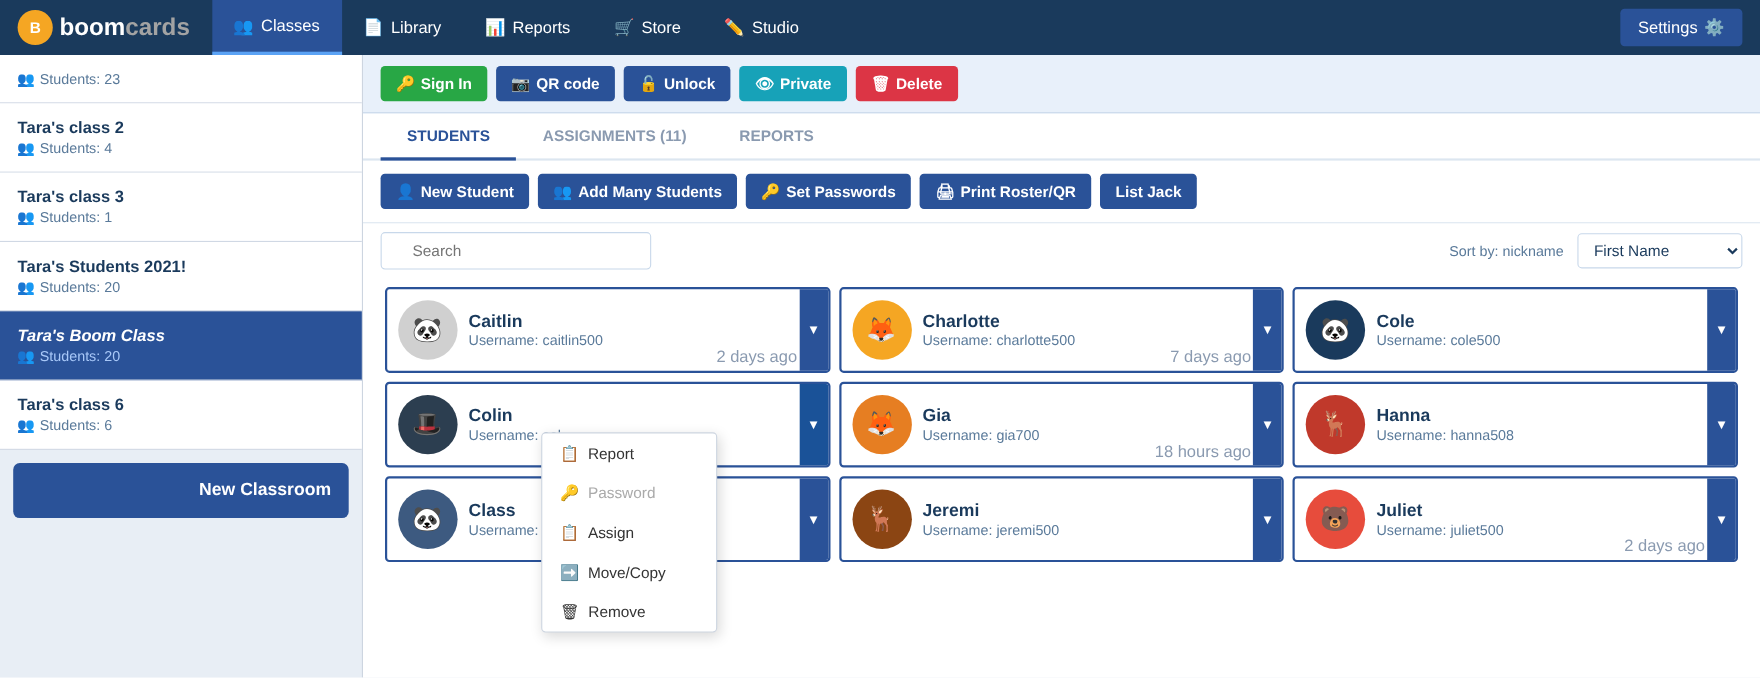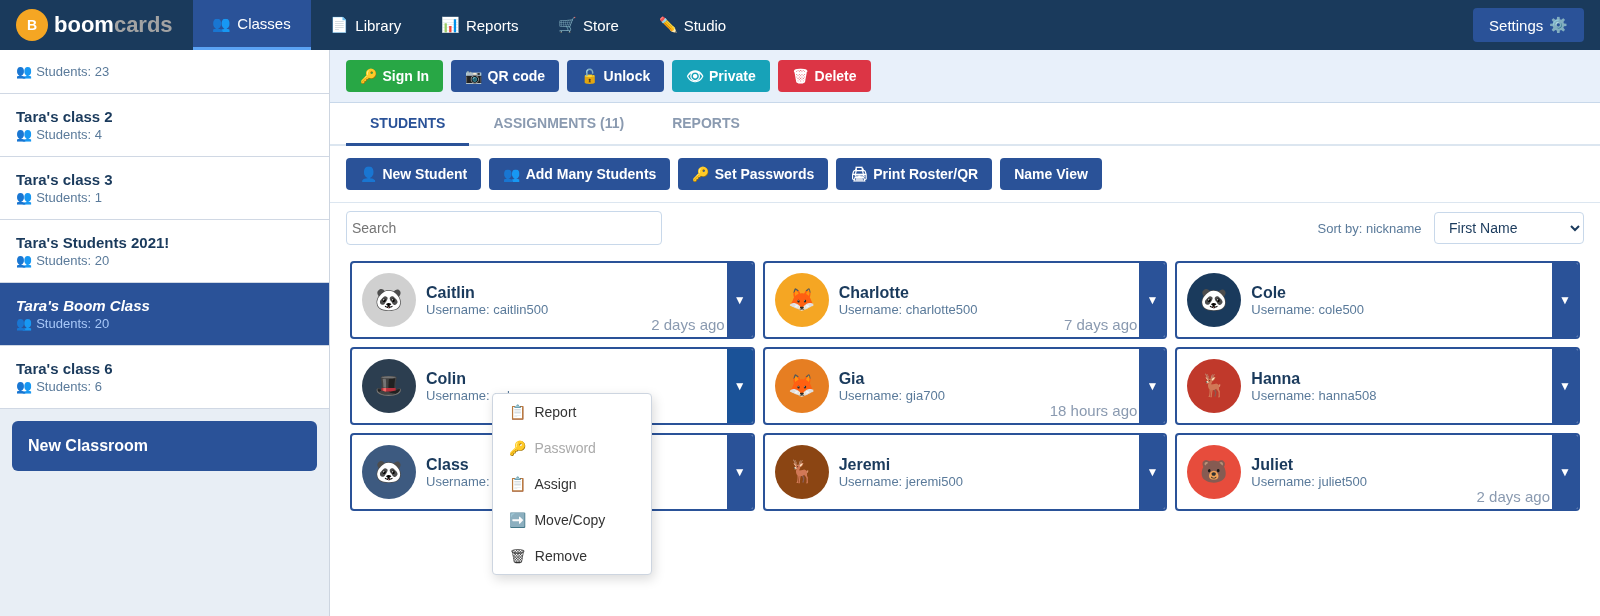--- a/index.html
+++ b/index.html
@@ -103,21 +103,21 @@
       margin: 12px 12px 4px;
       background: #2a5298;
       color: white;
       border: none;
       padding: 16px;
       width: calc(100% - 24px);
       border-radius: 6px;
       font-size: 16px;
       font-weight: bold;
       cursor: pointer;
-      text-align: left;
+      text-align: right;
     }
 
     
     .content {
       flex: 1;
       background: white;
       overflow-y: auto;
     }
 
     
@@ -178,23 +178,23 @@
     
     .search-sort-bar {
       padding: 8px 16px 4px;
       display: flex;
       align-items: center;
       justify-content: space-between;
     }
     .search-input {
       border: 1px solid #c8d8ea;
       border-radius: 4px;
-      padding: 8px 5px;
+      padding: 8px 28px;
       font-size: 14px;
-      width: 316px;
+      width: 246px;
       color: #999;
     }
     .sort-label { font-size: 13px; color: #5a7a9a; margin-right: 8px; }
     .sort-select {
       border: 1px solid #c8d8ea;
       border-radius: 4px;
       padding: 6px 28px 6px 10px;
       font-size: 14px;
       color: #1a3a5c;
       background: white;
@@ -425,21 +425,21 @@
       </button>
       <button class="btn btn-blue">
         <span>🔑</span>
         <span>Set Passwords</span>
       </button>
       <button class="btn btn-blue">
         <span>🖨</span>
         <span>Print Roster/QR</span>
       </button>
       <button class="btn btn-blue">
-        <span>Name View</span>
+        <span>List Jack</span>
       </button>
     </div>
 
     <div class="search-sort-bar">
       <input class="search-input" type="text" placeholder="Search" style="">
       <div>
         <span class="sort-label">Sort by: nickname</span>
         <select class="sort-select">
           <option>First Name</option>
           <option>Last Name</option>

